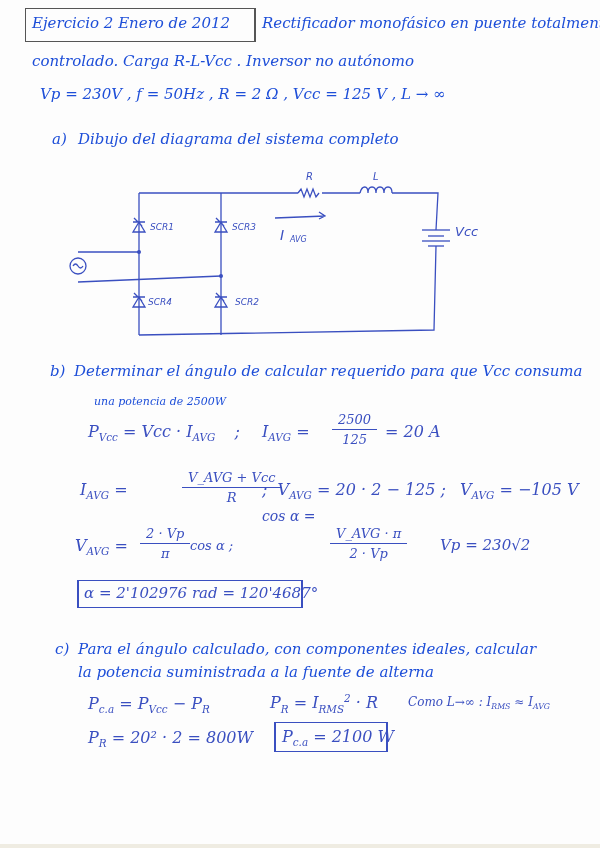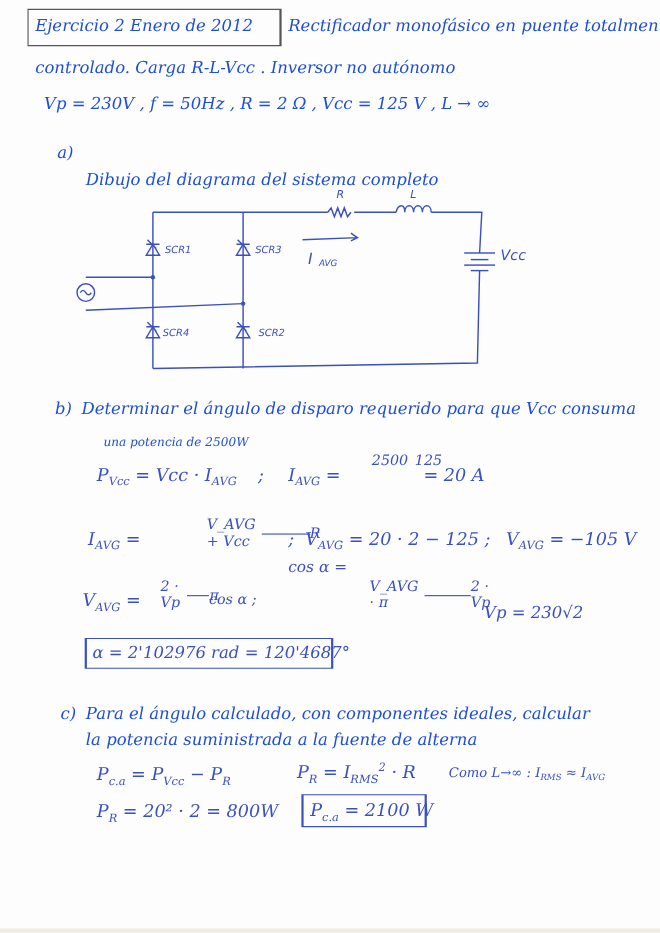--- a/index.html
+++ b/index.html
@@ -10,39 +10,39 @@
   .gray { color: #1d4ed8; }
   .blue { color: #3a4fc0; }
   .t { position: absolute; white-space: nowrap; }
   .header-box {
     position: absolute; left: 25px; top: 8px; width: 228px; height: 32px;
     border: 1.3px solid #555; border-right-width: 2px;
   }
   .boxed {
     position: absolute; border: 1.4px solid #3a4fc0; border-left-width: 2px; border-right-width: 2px;
   }
-  .frac { position: absolute; display: inline-flex; flex-direction: row; align-items: center; }
+  .frac { position: absolute; display: inline-flex; flex-direction: column; align-items: center; }
   .frac .num { padding: 0 6px; }
   .frac .bar { border-top: 1.2px solid #3a4fc0; width: 100%; margin: 2px 0; }
   sub { font-size: 0.65em; }
   sup { font-size: 0.65em; }
   .bottom-edge { position: absolute; left: 0; right: 0; bottom: 0; height: 4px; background: #efece2; }
   svg text { font-family: "DejaVu Sans", sans-serif; font-style: italic; }
 </style>
 </head>
 <body>
 
 <div class="header-box"></div>
 <div class="t gray" style="left:32px; top:14px; font-size:15px;">Ejercicio 2  Enero  de  2012</div>
 <div class="t gray" style="left:262px; top:14px; font-size:15px;">Rectificador monofásico en puente totalmente</div>
 <div class="t gray" style="left:32px; top:52px; font-size:15px;">controlado. Carga R-L-Vcc . Inversor no autónomo</div>
 <div class="t gray" style="left:40px; top:85px; font-size:15px;">Vp = 230V ,  f = 50Hz ,  R = 2 Ω ,  Vcc = 125 V ,  L → ∞</div>
 
 <div class="t gray" style="left:52px; top:130px; font-size:15px;">a)</div>
-<div class="t gray" style="left:78px; top:130px; font-size:15px;margin-top:24px;">Dibujo del diagrama del sistema completo</div>
+<div class="t gray" style="left:78px; top:130px; font-size:15px;">Dibujo del diagrama del sistema completo</div>
 
 <svg style="position:absolute; left:0; top:0;" width="600" height="848" viewBox="0 0 600 848">
   <g stroke="#3a4fc0" stroke-width="1.3" fill="none">
 
     <path d="M139 193 L298 193"></path>
 
     <path d="M298 193 l3 -4 l3 8 l3 -8 l3 8 l3 -8 l3 8 l3 -4"></path>
     <path d="M322 193 L360 193"></path>
 
     <path d="M360 193 c2 -8 8 -8 8 0 c0 -8 8 -8 8 0 c0 -8 8 -8 8 0 c0 -8 8 -8 8 0"></path>
@@ -87,21 +87,21 @@
     <text x="280" y="240" font-size="14">I</text>
     <text x="290" y="242" font-size="8">AVG</text>
     <text x="150" y="230" font-size="9">SCR1</text>
     <text x="232" y="230" font-size="9">SCR3</text>
     <text x="148" y="305" font-size="9">SCR4</text>
     <text x="235" y="305" font-size="9">SCR2</text>
   </g>
 </svg>
 
 <div class="t gray" style="left:50px; top:362px; font-size:15px;">b)</div>
-<div class="t gray" style="left:74px; top:362px; font-size:15px;">Determinar el ángulo de disparo requerido para que Vcc consuma</div>
+<div class="t gray" style="left:74px; top:362px; font-size:15px;">Determinar el ángulo de calcular requerido para que Vcc consuma</div>
 <div class="t gray" style="left:74px; top:395px; font-size:11px;margin-left:20px;">una potencia de 2500W</div>
 
 <div class="t blue" style="left:88px; top:422px; font-size:16px;text-align:center;">
   <span>P</span><sub>Vcc</sub>
   <span>= Vcc · I</span><sub>AVG</sub>
   <span style="margin-left:14px;">;</span>
 </div>
 <div class="t blue" style="left:262px; top:422px; font-size:16px;">
   <span>I</span><sub>AVG</sub> =
 </div>
@@ -135,21 +135,21 @@
     <span class="bar"></span>
     <span>π</span>
 </div>
 <div class="t blue" style="left:190px; top:538px; font-size:13px;">cos α ;</div>
 <div class="t blue" style="left:262px; top:508px; font-size:14px;">cos α =</div>
 <div class="frac blue" style="left:330px; top:526px; font-size:13px;">
   <span class="num">V_AVG · π</span>
     <span class="bar"></span>
     <span>2 · Vp</span>
 </div>
-<div class="t blue" style="left:440px; top:548px; font-size:15px;">Vp = 230√2</div>
+<div class="t blue" style="left:440px; top:536px; font-size:15px;">Vp = 230√2</div>
 
 <div class="boxed" style="left:77px; top:580px; width:222px; height:26px;"></div>
 <div class="t blue" style="left:84px; top:584px; font-size:15px;">α = 2'102976 rad = 120'4687°</div>
 
 <div class="t gray" style="left:55px; top:640px; font-size:15px;">c)</div>
 <div class="t gray" style="left:78px; top:640px; font-size:15px;">Para el ángulo calculado, con componentes ideales, calcular</div>
 <div class="t gray" style="left:78px; top:663px; font-size:15px;">la potencia suministrada a la fuente de alterna</div>
 
 <div class="t blue" style="left:88px; top:694px; font-size:16px;">
   <span>P</span><sub>c.a</sub>

